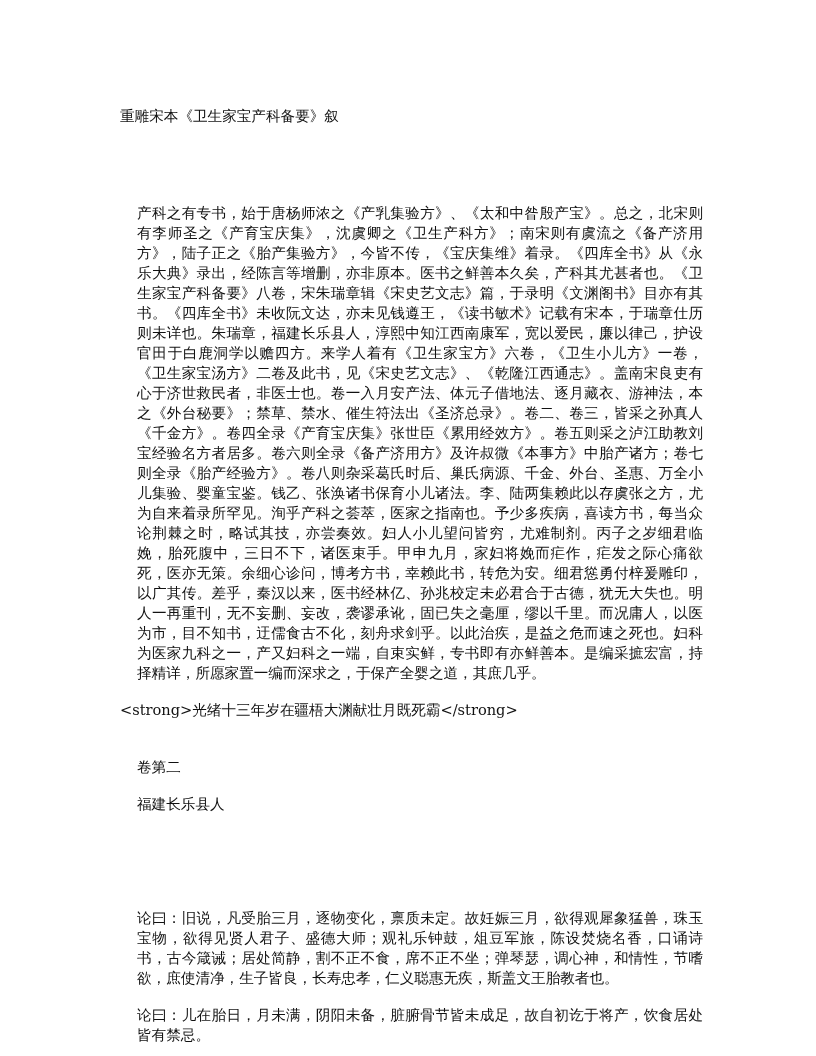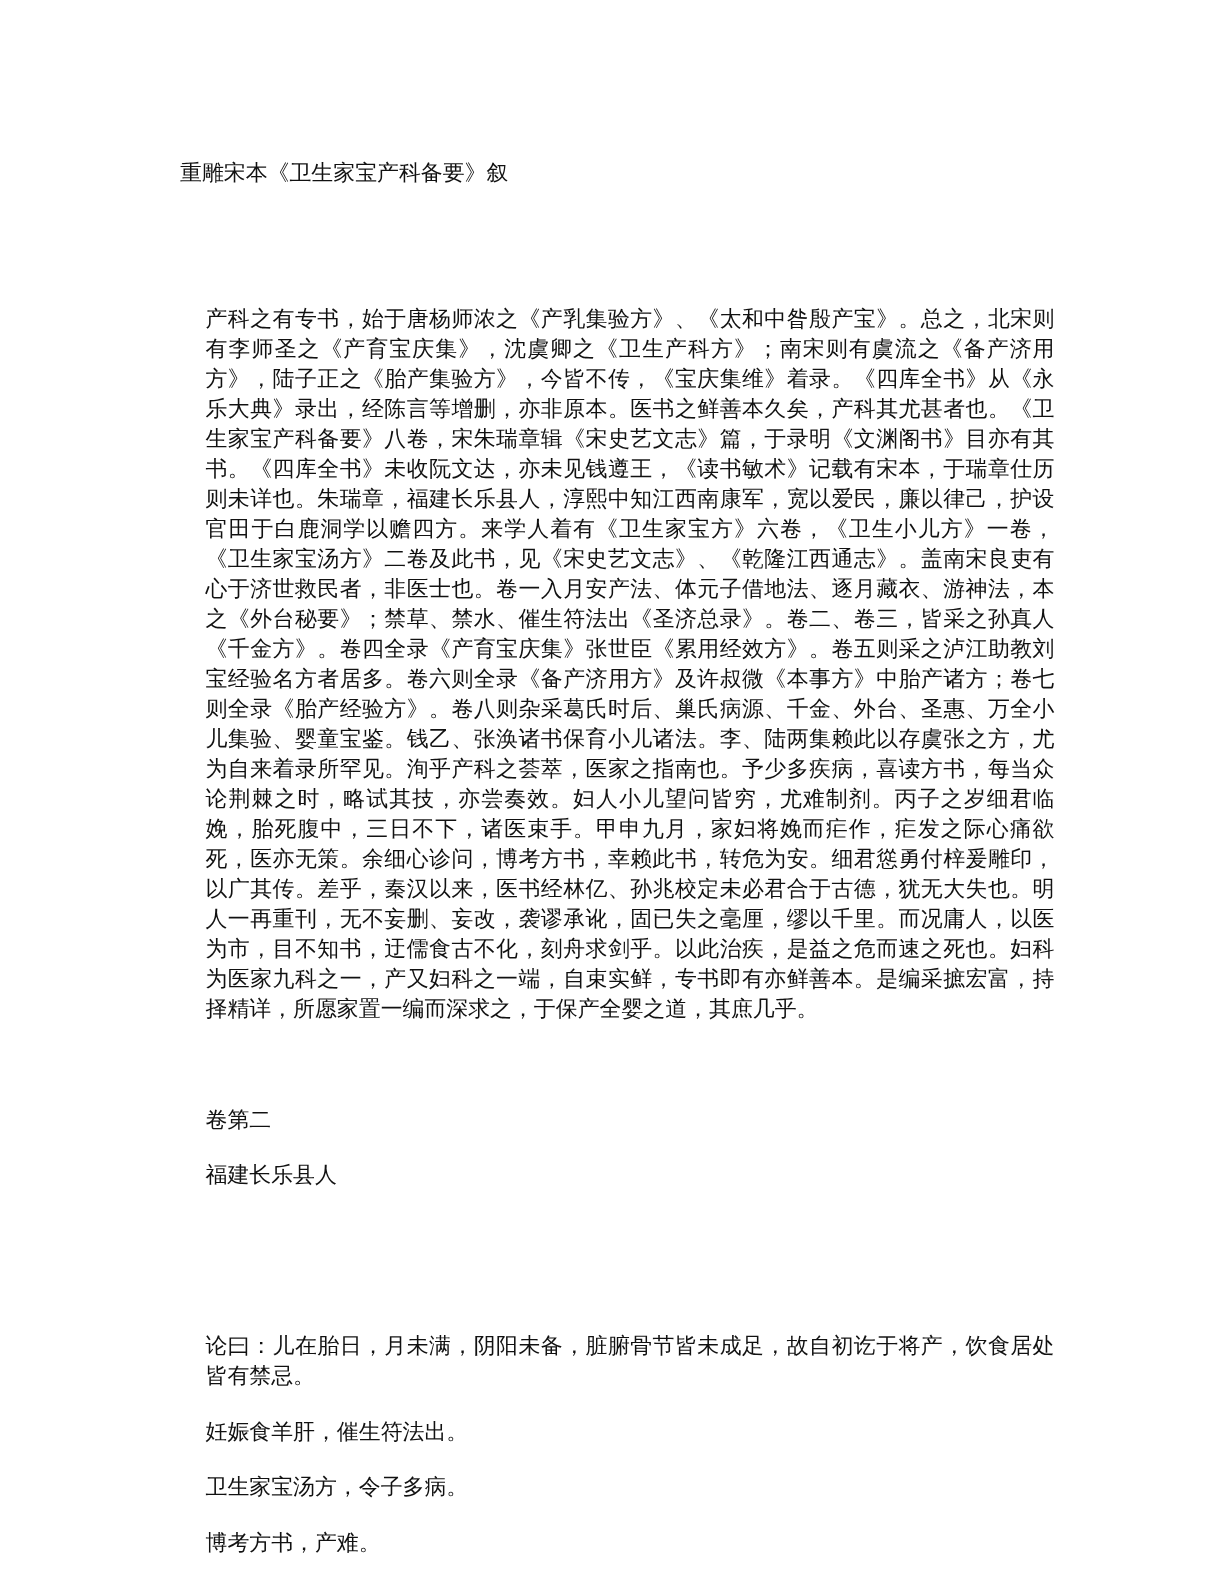--- a/index.html
+++ b/index.html
@@ -20,22 +20,24 @@
   .gap-large { height: 60px; }
   .tagline { margin: 0; }
 </style>
 </head>
 <body>
 
 <div class="page">
   <p class="title">重雕宋本《卫生家宝产科备要》叙</p>
   <div class="gap-after-title"></div>
   <p class="para">产科之有专书，始于唐杨师浓之《产乳集验方》、《太和中昝殷产宝》。总之，北宋则有李师圣之《产育宝庆集》，沈虞卿之《卫生产科方》；南宋则有虞流之《备产济用方》，陆子正之《胎产集验方》，今皆不传，《宝庆集维》着录。《四库全书》从《永乐大典》录出，经陈言等增删，亦非原本。医书之鲜善本久矣，产科其尤甚者也。《卫生家宝产科备要》八卷，宋朱瑞章辑《宋史艺文志》篇，于录明《文渊阁书》目亦有其书。《四库全书》未收阮文达，亦未见钱遵王，《读书敏术》记载有宋本，于瑞章仕历则未详也。朱瑞章，福建长乐县人，淳熙中知江西南康军，宽以爱民，廉以律己，护设官田于白鹿洞学以赡四方。来学人着有《卫生家宝方》六卷，《卫生小儿方》一卷，《卫生家宝汤方》二卷及此书，见《宋史艺文志》、《乾隆江西通志》。盖南宋良吏有心于济世救民者，非医士也。卷一入月安产法、体元子借地法、逐月藏衣、游神法，本之《外台秘要》；禁草、禁水、催生符法出《圣济总录》。卷二、卷三，皆采之孙真人《千金方》。卷四全录《产育宝庆集》张世臣《累用经效方》。卷五则采之泸江助教刘宝经验名方者居多。卷六则全录《备产济用方》及许叔微《本事方》中胎产诸方；卷七则全录《胎产经验方》。卷八则杂采葛氏时后、巢氏病源、千金、外台、圣惠、万全小儿集验、婴童宝鉴。钱乙、张涣诸书保育小儿诸法。李、陆两集赖此以存虞张之方，尤为自来着录所罕见。洵乎产科之荟萃，医家之指南也。予少多疾病，喜读方书，每当众论荆棘之时，略试其技，亦尝奏效。妇人小儿望问皆穷，尤难制剂。丙子之岁细君临娩，胎死腹中，三日不下，诸医束手。甲申九月，家妇将娩而疟作，疟发之际心痛欲死，医亦无策。余细心诊问，博考方书，幸赖此书，转危为安。细君慫勇付梓爰雕印，以广其传。差乎，秦汉以来，医书经林亿、孙兆校定未必君合于古德，犹无大失也。明人一再重刊，无不妄删、妄改，袭谬承讹，固已失之毫厘，缪以千里。而况庸人，以医为市，目不知书，迂儒食古不化，刻舟求剑乎。以此治疾，是益之危而速之死也。妇科为医家九科之一，产又妇科之一端，自束实鲜，专书即有亦鲜善本。是编采摭宏富，持择精详，所愿家置一编而深求之，于保产全婴之道，其庶几乎。</p>
+  <p class="tagline">&lt;strong&gt;光绪十三年岁在疆梧大渊献壮月既死霸&lt;/strong&gt;</p>
   <div class="gap-small"></div>
   <p class="para">卷第二</p>
   <p class="para">福建长乐县人</p>
   <div class="gap-large"></div>
+  <p class="para">论曰：旧说，凡受胎三月，逐物变化，禀质未定。故妊娠三月，欲得观犀象猛兽，珠玉宝物，欲得见贤人君子、盛德大师；观礼乐钟鼓，俎豆军旅，陈设焚烧名香，口诵诗书，古今箴诫；居处简静，割不正不食，席不正不坐；弹琴瑟，调心神，和情性，节嗜欲，庶使清净，生子皆良，长寿忠孝，仁义聪惠无疾，斯盖文王胎教者也。</p>
   <p class="para">论曰：儿在胎日，月未满，阴阳未备，脏腑骨节皆未成足，故自初讫于将产，饮食居处皆有禁忌。</p>
   <p class="para">妊娠食羊肝，催生符法出。</p>
   <p class="para">卫生家宝汤方，令子多病。</p>
   <p class="para">博考方书，产难。</p>
   <p class="para">刻舟求剑乎、犬肉，令子无音声并缺唇。</p>
 </div>
 
 </body></html>

